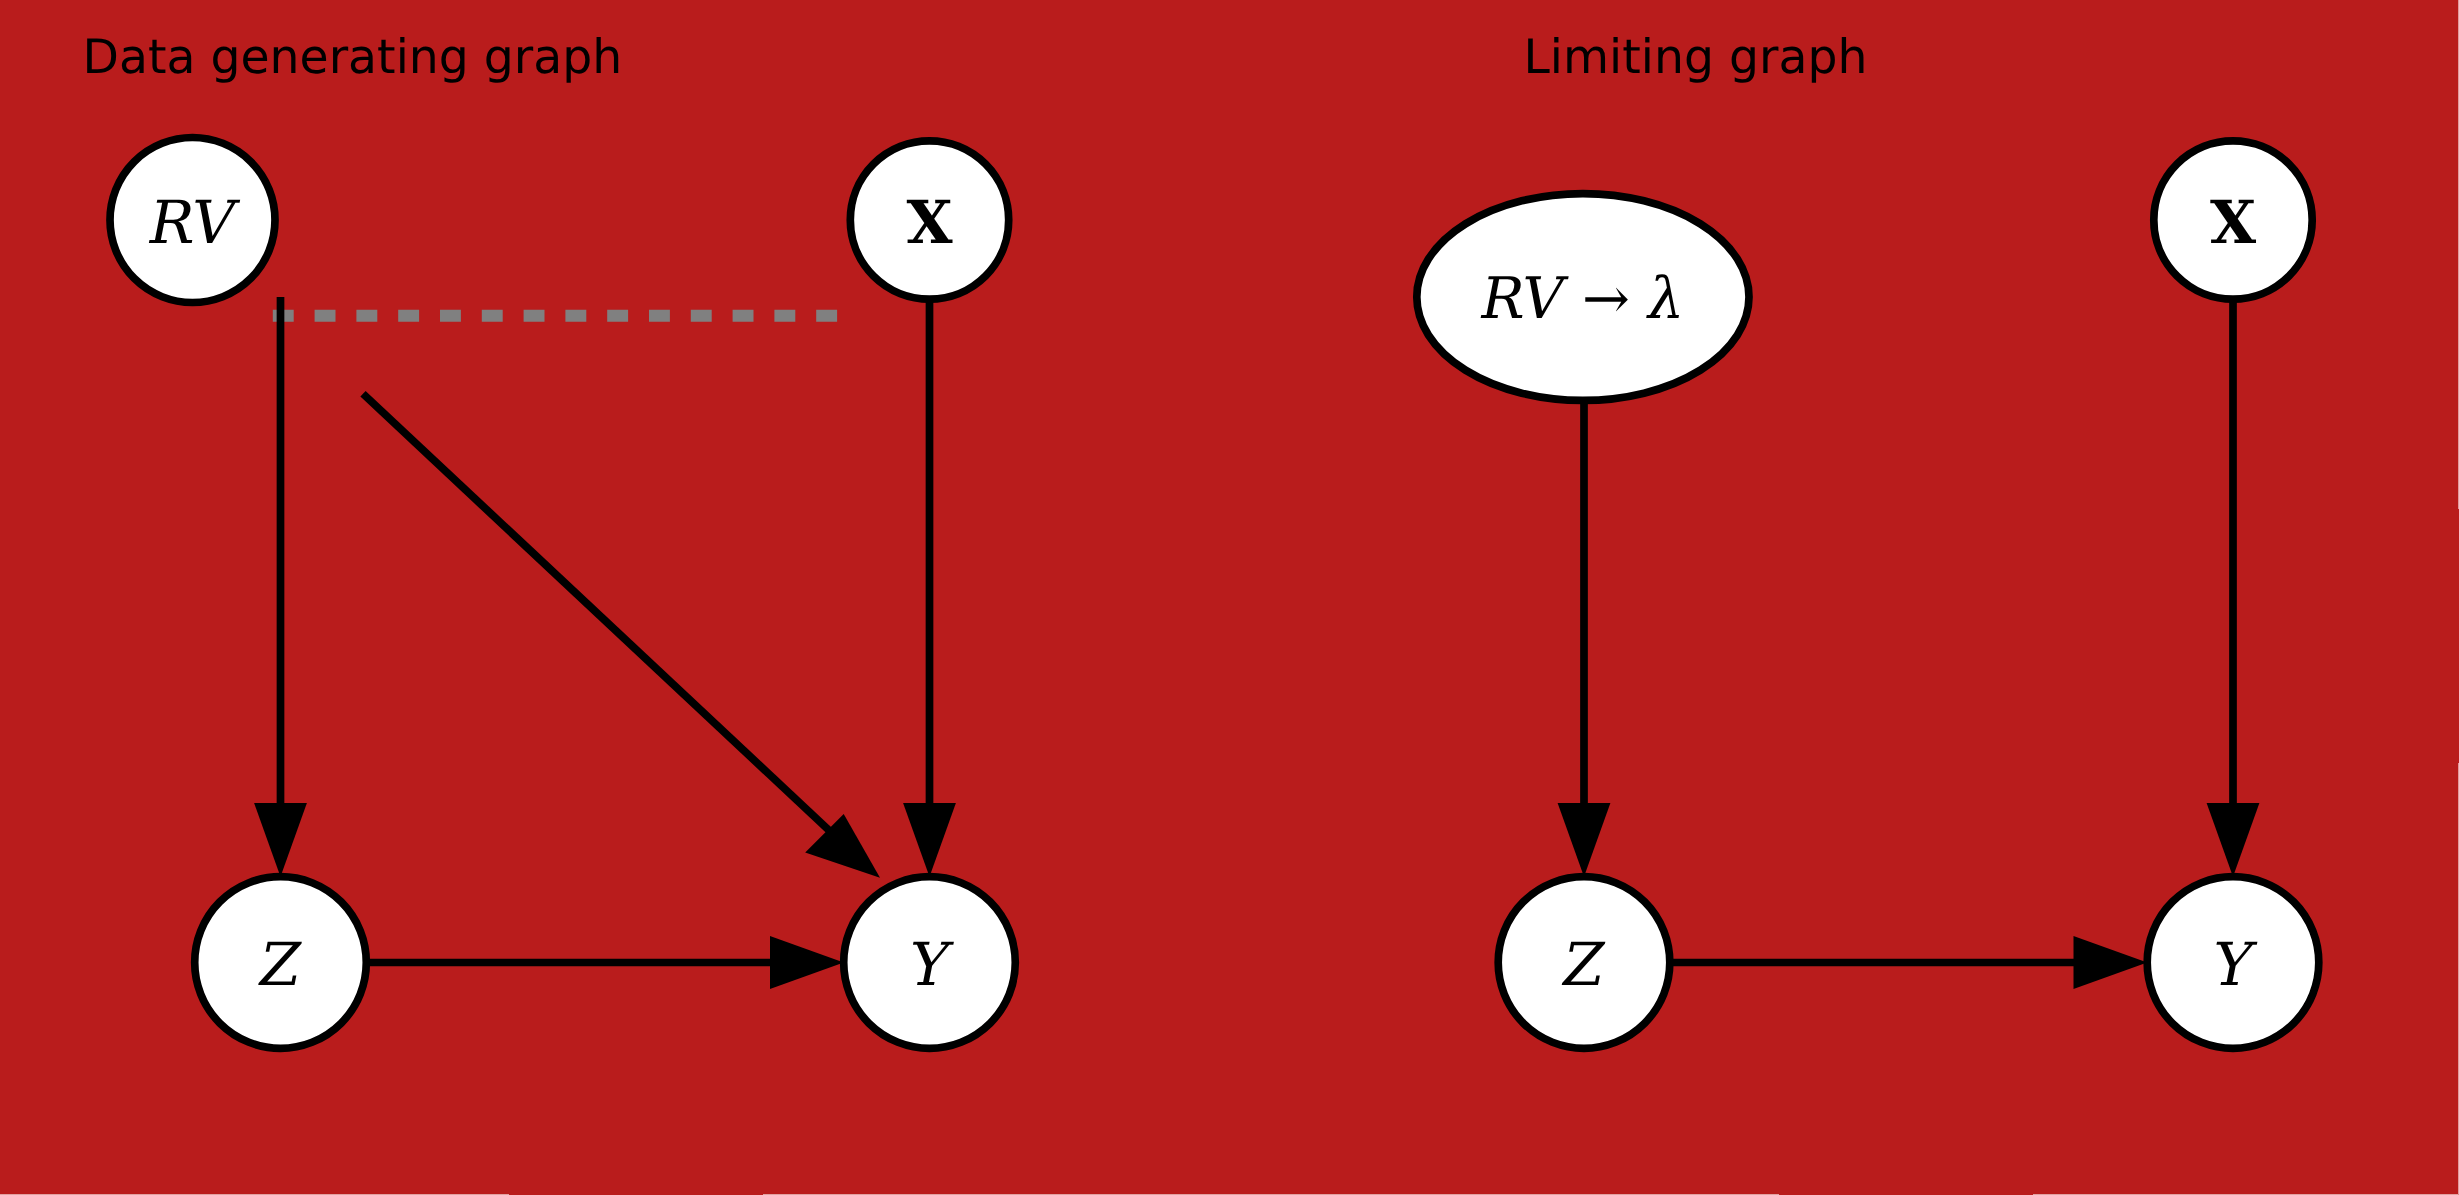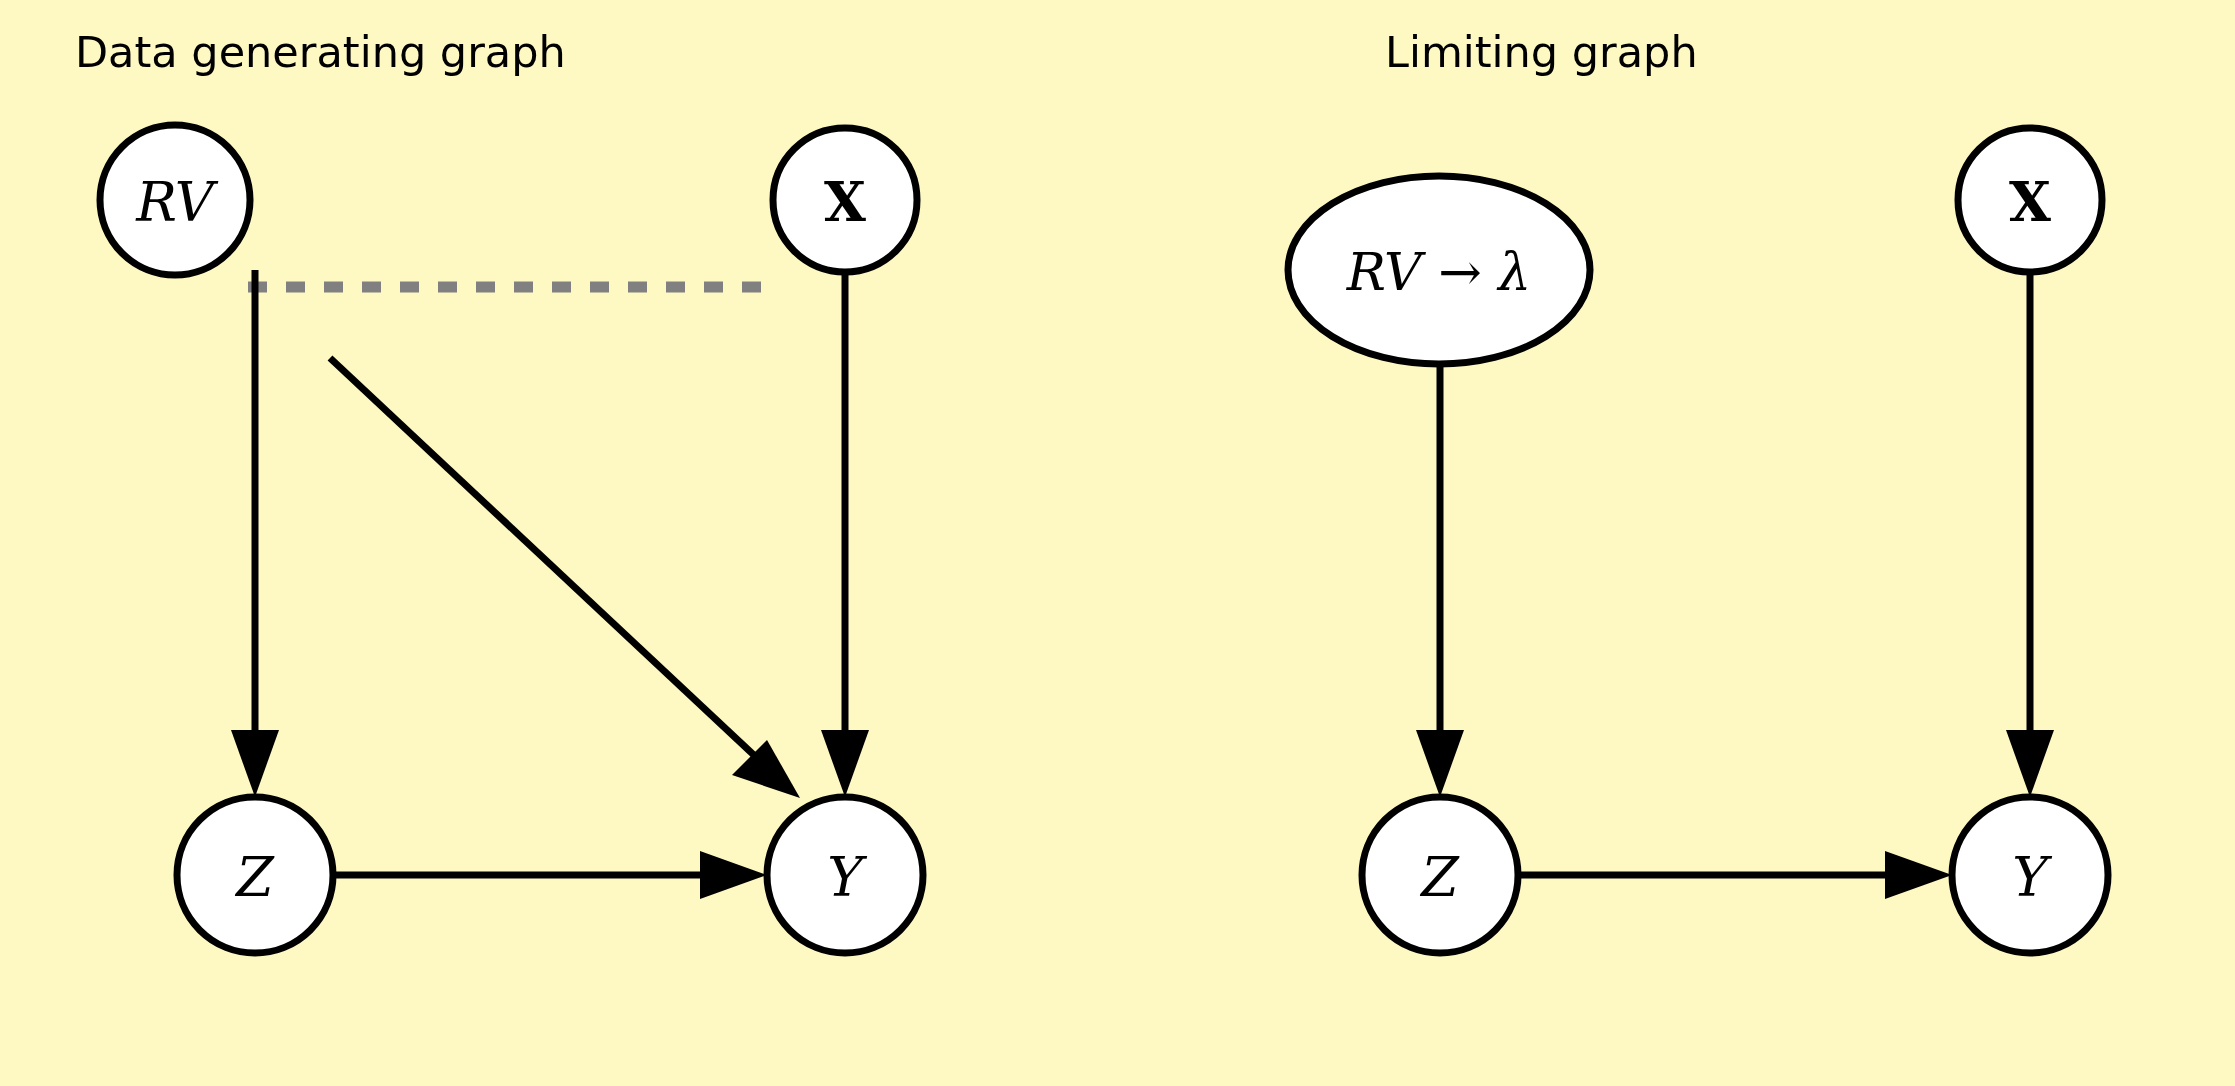--- a/index.html
+++ b/index.html
@@ -10,21 +10,21 @@
   body {
     width: 2235px;
     height: 1086px;
     overflow: hidden;
     font-family: "DejaVu Sans", sans-serif;
   }
   #canvas-root {
     position: relative;
     width: 2235px;
     height: 1086px;
-    background: #fef9c3;
+    background: #b91c1c;
   }
   svg.diagram {
     position: absolute;
     top: 0;
     left: 0;
     width: 2235px;
     height: 1086px;
     display: block;
   }
   .panel-title {

